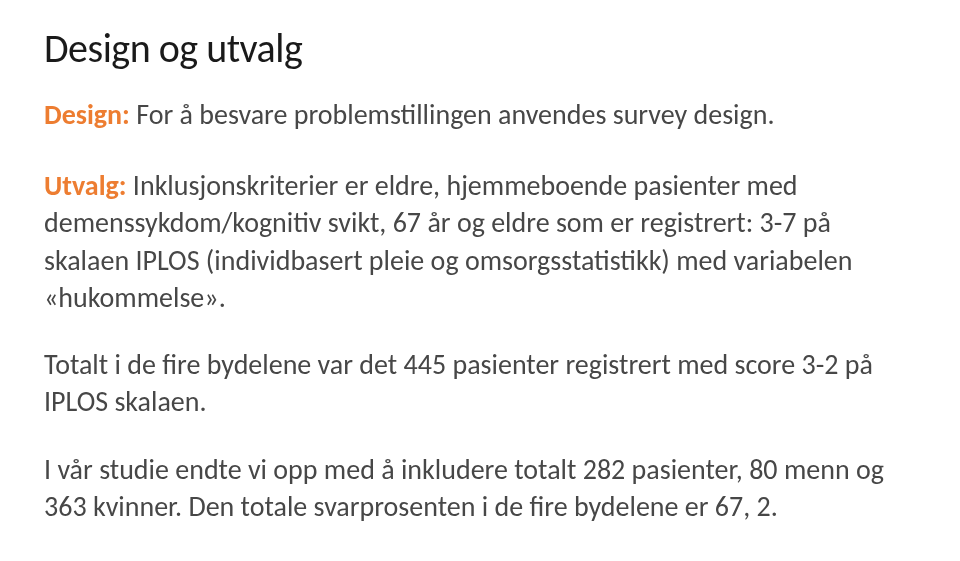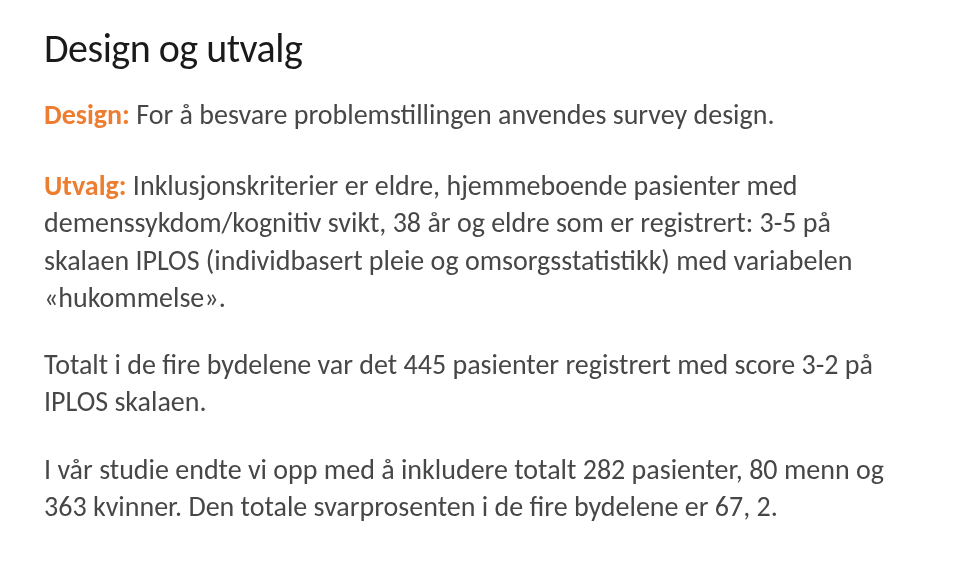--- a/index.html
+++ b/index.html
@@ -37,18 +37,18 @@
 </head>
 <body>
 
 <h1 class="title">Design og utvalg</h1>
 
 <p class="paragraph tight">
   <span class="lead">Design:</span><span> For å besvare problemstillingen anvendes survey design.</span>
 </p>
 
 <p class="paragraph">
-  <span class="lead">Utvalg:</span><span> Inklusjonskriterier er eldre, hjemmeboende pasienter med demenssykdom/kognitiv svikt, 38 år og eldre som er registrert: 3-5 på skalaen IPLOS (individbasert pleie og omsorgsstatistikk) med variabelen «hukommelse».</span>
+  <span class="lead">Utvalg:</span><span> Inklusjonskriterier er eldre, hjemmeboende pasienter med demenssykdom/kognitiv svikt, 67 år og eldre som er registrert: 3-7 på skalaen IPLOS (individbasert pleie og omsorgsstatistikk) med variabelen «hukommelse».</span>
 </p>
 
 <p class="paragraph">Totalt i de fire bydelene var det 445 pasienter registrert med score 3-2 på IPLOS skalaen.</p>
 
 <p class="paragraph">I vår studie endte vi opp med å inkludere totalt 282 pasienter, 80 menn og 363 kvinner. Den totale svarprosenten i de fire bydelene er 67, 2.</p>
 
 </body></html>

